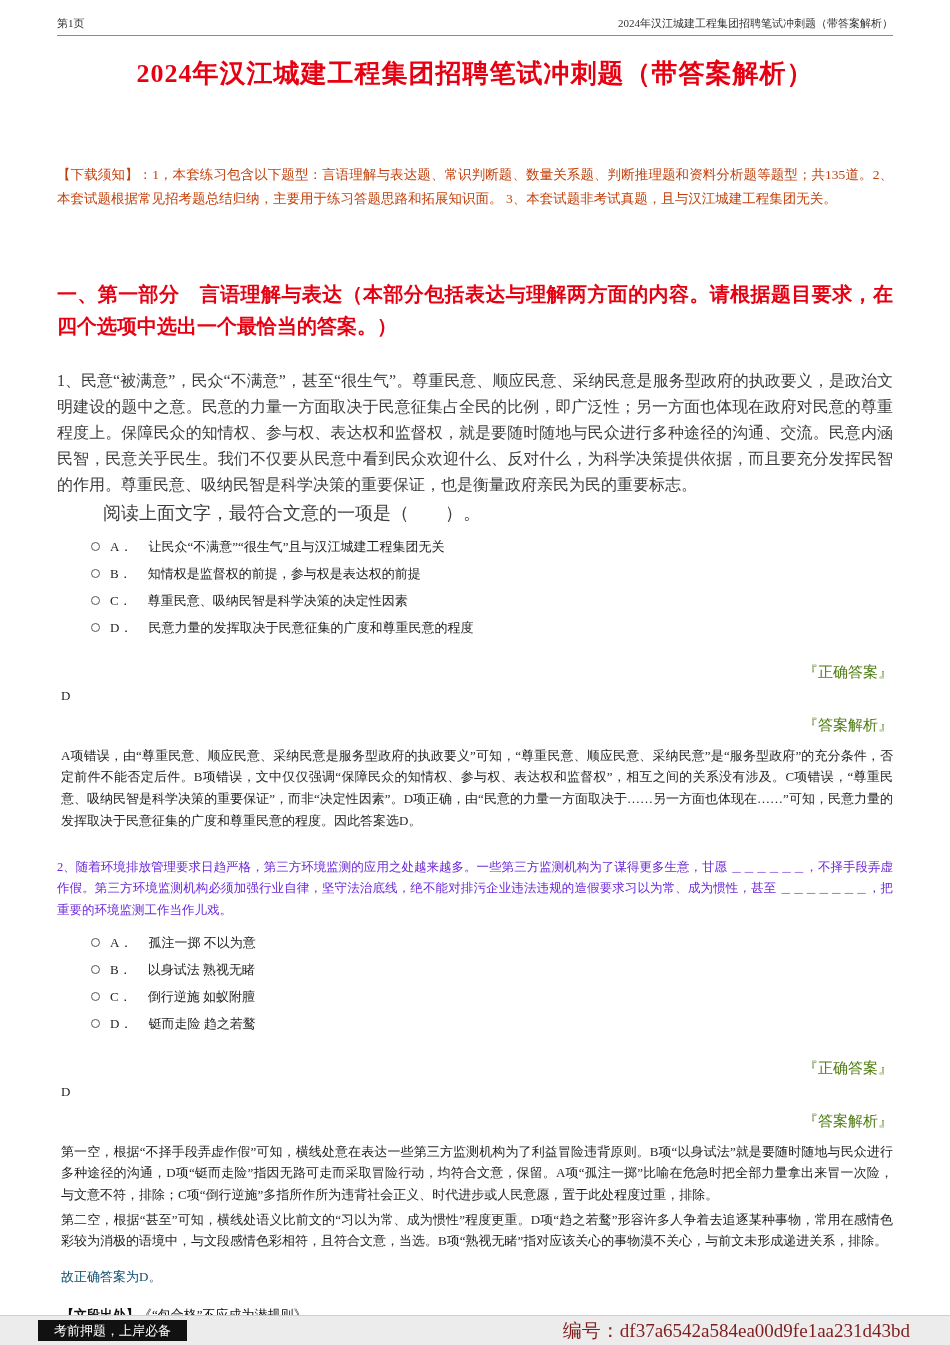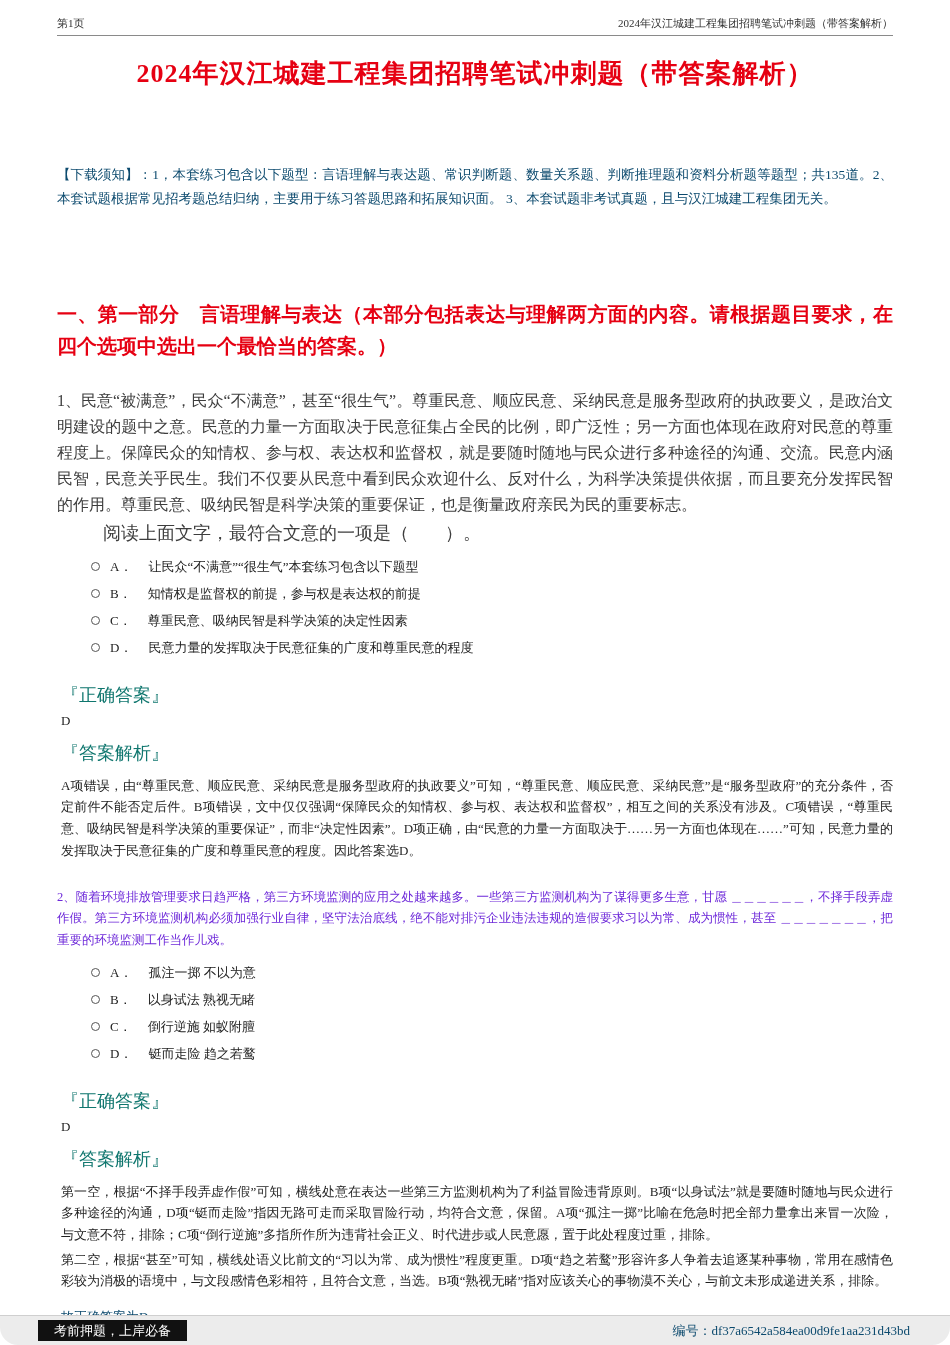--- a/index.html
+++ b/index.html
@@ -5,21 +5,20 @@
   * { margin: 0; padding: 0; box-sizing: border-box; }
   html, body { background: #ffffff; }
   body { font-family: "Liberation Serif", "DejaVu Serif", serif; }
   .page {
     position: relative;
     width: 950px;
     height: 1345px;
     margin: 0 auto;
     background: #ffffff;
     overflow: hidden;
-    border-radius: 18px;
   }
   .content { padding: 16px 57px 40px 57px; }
 
   
   .page-header {
     display: flex;
     justify-content: space-between;
     align-items: flex-end;
     font-size: 11px;
     color: #333;
@@ -35,27 +34,27 @@
     font-weight: bold;
     color: #e60012;
     letter-spacing: 1px;
   }
 
   
   .notice {
     margin-top: 72px;
     font-size: 13.5px;
     line-height: 1.75;
-    color: #0c4a6e;
+    color: #c2410c;
     text-align: justify;
   }
 
   
   .section-heading {
-    margin-top: 88px;
+    margin-top: 68px;
     font-size: 20px;
     font-weight: bold;
     line-height: 1.6;
     color: #e60012;
     text-align: justify;
   }
 
   .question { margin-top: 26px; }
   .stem {
     font-size: 16px;
@@ -89,23 +88,24 @@
     border: 1px solid #555;
     border-radius: 50%;
     background: #fff;
     margin-right: 10px;
     flex: 0 0 auto;
   }
   .opt-letter { margin-right: 16px; }
 
   .ans-label {
     margin-top: 26px;
-    font-size: 18px;
-    color: #0f766e;
-    padding-left: 4px;
+    font-size: 15px;
+    color: #4d7c0f;
+    padding-left: 4px;
+    text-align: right;
   }
   .ans-label.tight { margin-top: 12px; }
   .ans-value {
     margin-top: 6px;
     font-size: 13px;
     color: #1d1d1d;
     padding-left: 4px;
   }
   .analysis {
     margin-top: 10px;
@@ -142,21 +142,21 @@
     justify-content: space-between;
     padding: 0 40px 0 38px;
   }
   .footer-tag {
     background: #111;
     color: #fff;
     font-size: 13px;
     padding: 4px 16px;
     line-height: 1;
   }
-  .footer-code { font-size: 13px; color: #0c4a6e; }
+  .footer-code { font-size: 19px; color: #7f1d1d; }
 </style>
 </head>
 <body>
 
 <div class="page">
   <div class="content">
 
     <div class="page-header">
       <span>第1页</span>
       <span>2024年汉江城建工程集团招聘笔试冲刺题（带答案解析）</span>
@@ -169,21 +169,21 @@
     <h2 class="section-heading">一、第一部分　言语理解与表达（本部分包括表达与理解两方面的内容。请根据题目要求，在四个选项中选出一个最恰当的答案。）</h2>
 
     <section class="question">
       <p class="stem">1、民意“被满意”，民众“不满意”，甚至“很生气”。尊重民意、顺应民意、采纳民意是服务型政府的执政要义，是政治文明建设的题中之意。民意的力量一方面取决于民意征集占全民的比例，即广泛性；另一方面也体现在政府对民意的尊重程度上。保障民众的知情权、参与权、表达权和监督权，就是要随时随地与民众进行多种途径的沟通、交流。民意内涵民智，民意关乎民生。我们不仅要从民意中看到民众欢迎什么、反对什么，为科学决策提供依据，而且要充分发挥民智的作用。尊重民意、吸纳民智是科学决策的重要保证，也是衡量政府亲民为民的重要标志。</p>
       <p class="prompt indent">阅读上面文字，最符合文意的一项是（　　）。</p>
 
       <div class="options">
         <div class="option">
           <span class="radio"></span>
           <span class="opt-letter">A．</span>
-          <span class="opt-text">让民众“不满意”“很生气”本套练习包含以下题型</span>
+          <span class="opt-text">让民众“不满意”“很生气”且与汉江城建工程集团无关</span>
         </div>
         <div class="option">
           <span class="radio"></span>
           <span class="opt-letter">B．</span>
           <span class="opt-text">知情权是监督权的前提，参与权是表达权的前提</span>
         </div>
         <div class="option">
           <span class="radio"></span>
           <span class="opt-letter">C．</span>
           <span class="opt-text">尊重民意、吸纳民智是科学决策的决定性因素</span>

